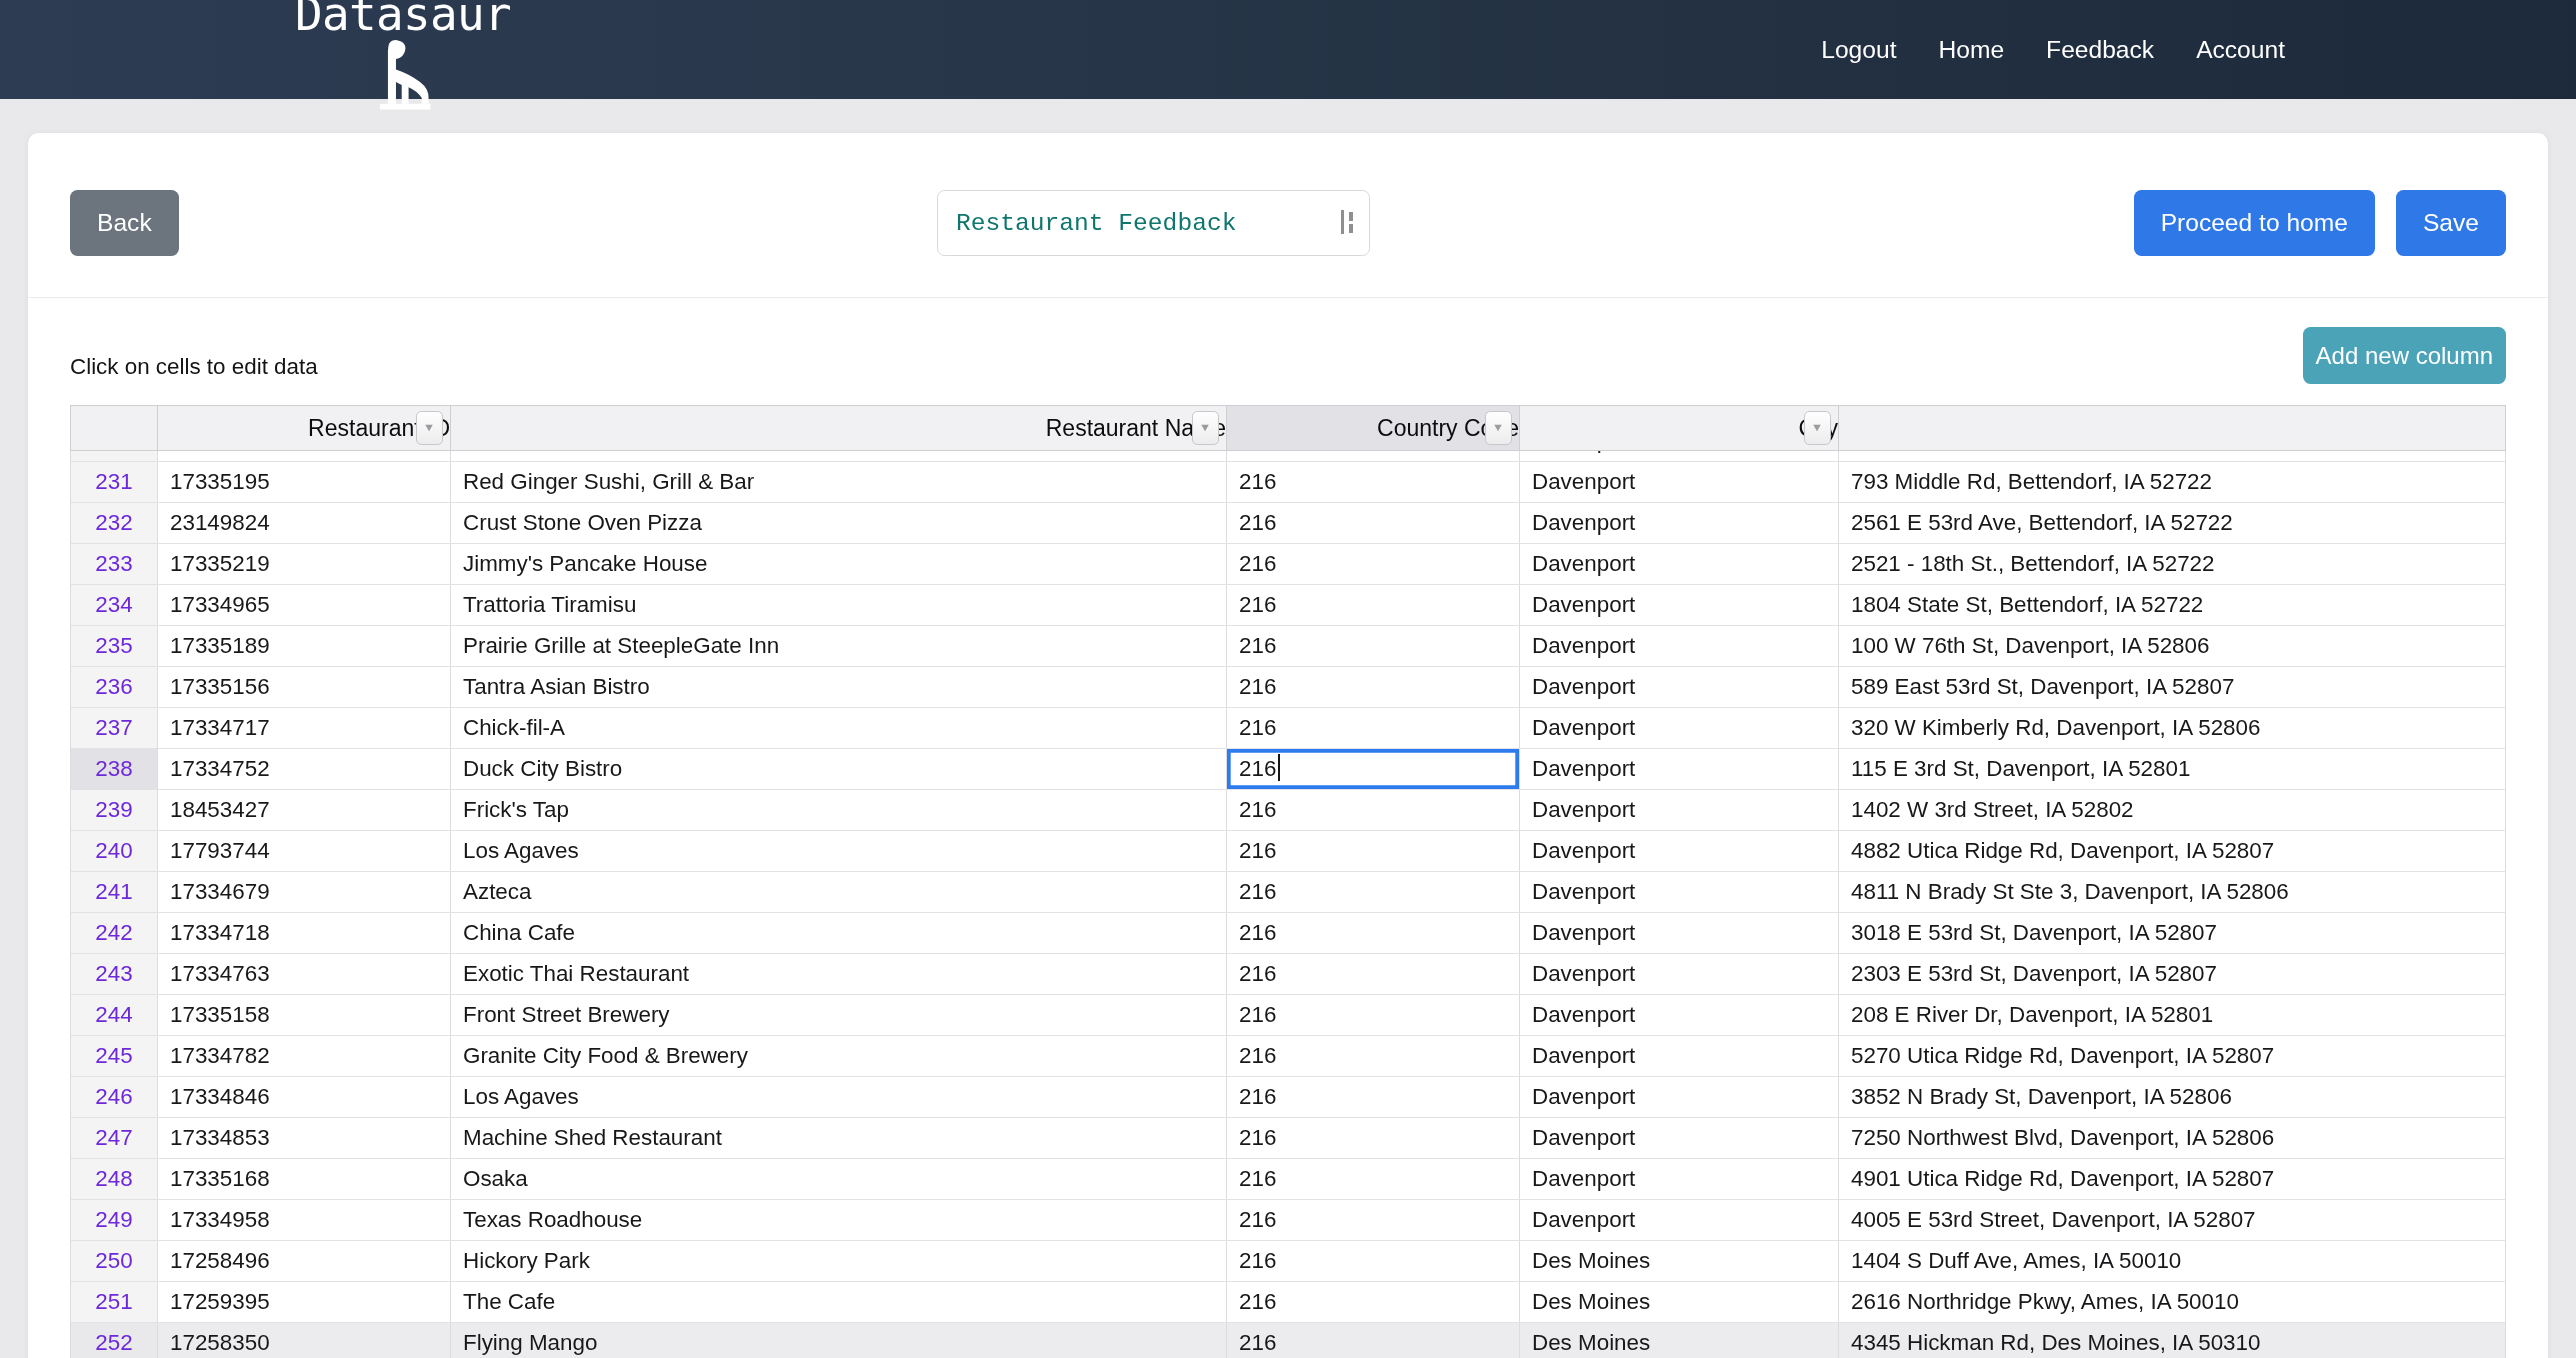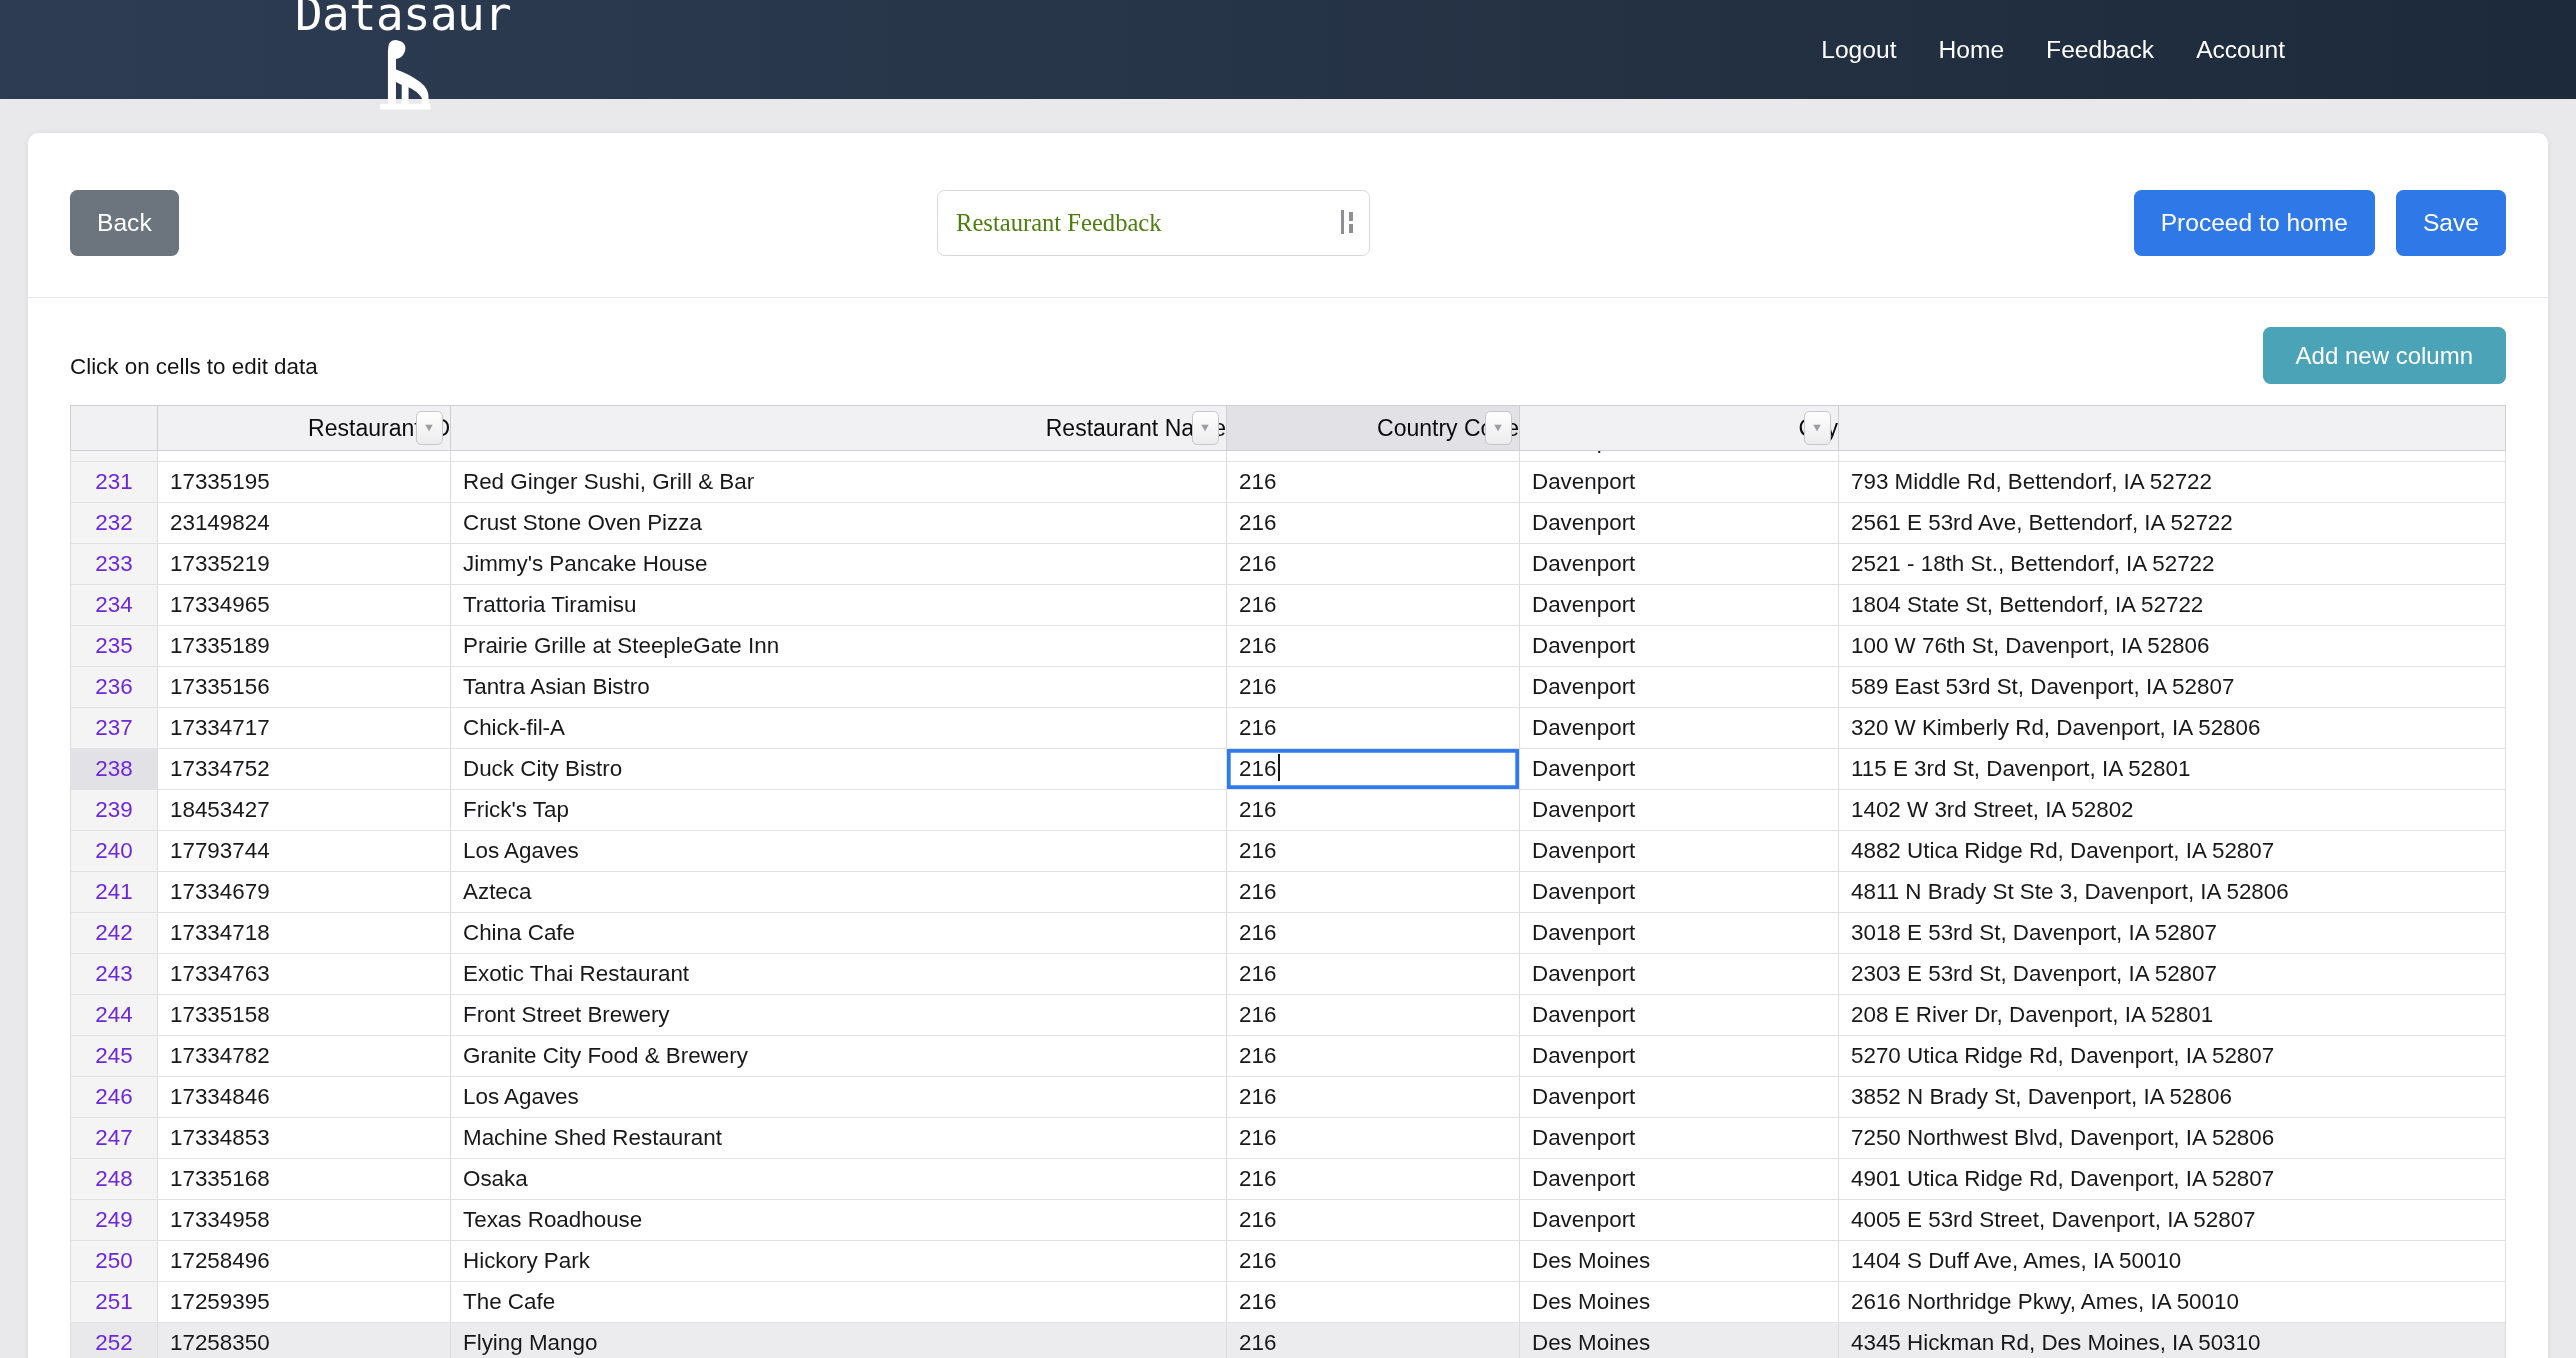--- a/index.html
+++ b/index.html
@@ -50,27 +50,27 @@
   }
   .btn {
     font-family: "Liberation Sans", sans-serif;
     font-size: 24.6px; color: #ffffff;
     border: none; border-radius: 7.5px;
     height: 66px; padding: 0 27px;
     cursor: pointer;
   }
   .btn-back { background: #6c757d; }
   .btn-primary { background: #2e78e8; }
-  .btn-teal { background: #4ba3b7; height: 57px; padding: 0 33px; font-size: 24px; }
+  .btn-teal { background: #4ba3b7; height: 57px; padding: 0 13px; font-size: 24px; }
   .title-wrap { position: absolute; left: 867px; width: 433px; height: 66px; }
   .title-input {
     width: 100%; height: 100%;
     border: 0.7px solid #d8d8dc; border-radius: 7.5px;
-    font-family: Liberation Serif, serif;
-    font-size: 24.6px; color: #4d7c0f;
+    font-family: Liberation Mono, monospace;
+    font-size: 24.6px; color: #0f766e;
     padding: 0 48px 0 18px;
     outline: none; background: #ffffff;
   }
   .rename-icon { position: absolute; right: 12px; top: 20px; width: 19.4px; height: 25px; }
   .rename-icon i { position: absolute; background: #8f8f93; width: 3.7px; display: block; }
   .rename-icon i.bar-tall { left: 2.2px; top: 0; height: 24px; }
   .rename-icon i.bar-top  { left: 10.4px; top: 1.5px; height: 9px; }
   .rename-icon i.bar-mid  { left: 10.4px; top: 14px; height: 9px; }
   .toolbar-right { margin-left: auto; display: flex; gap: 21px; }
 

